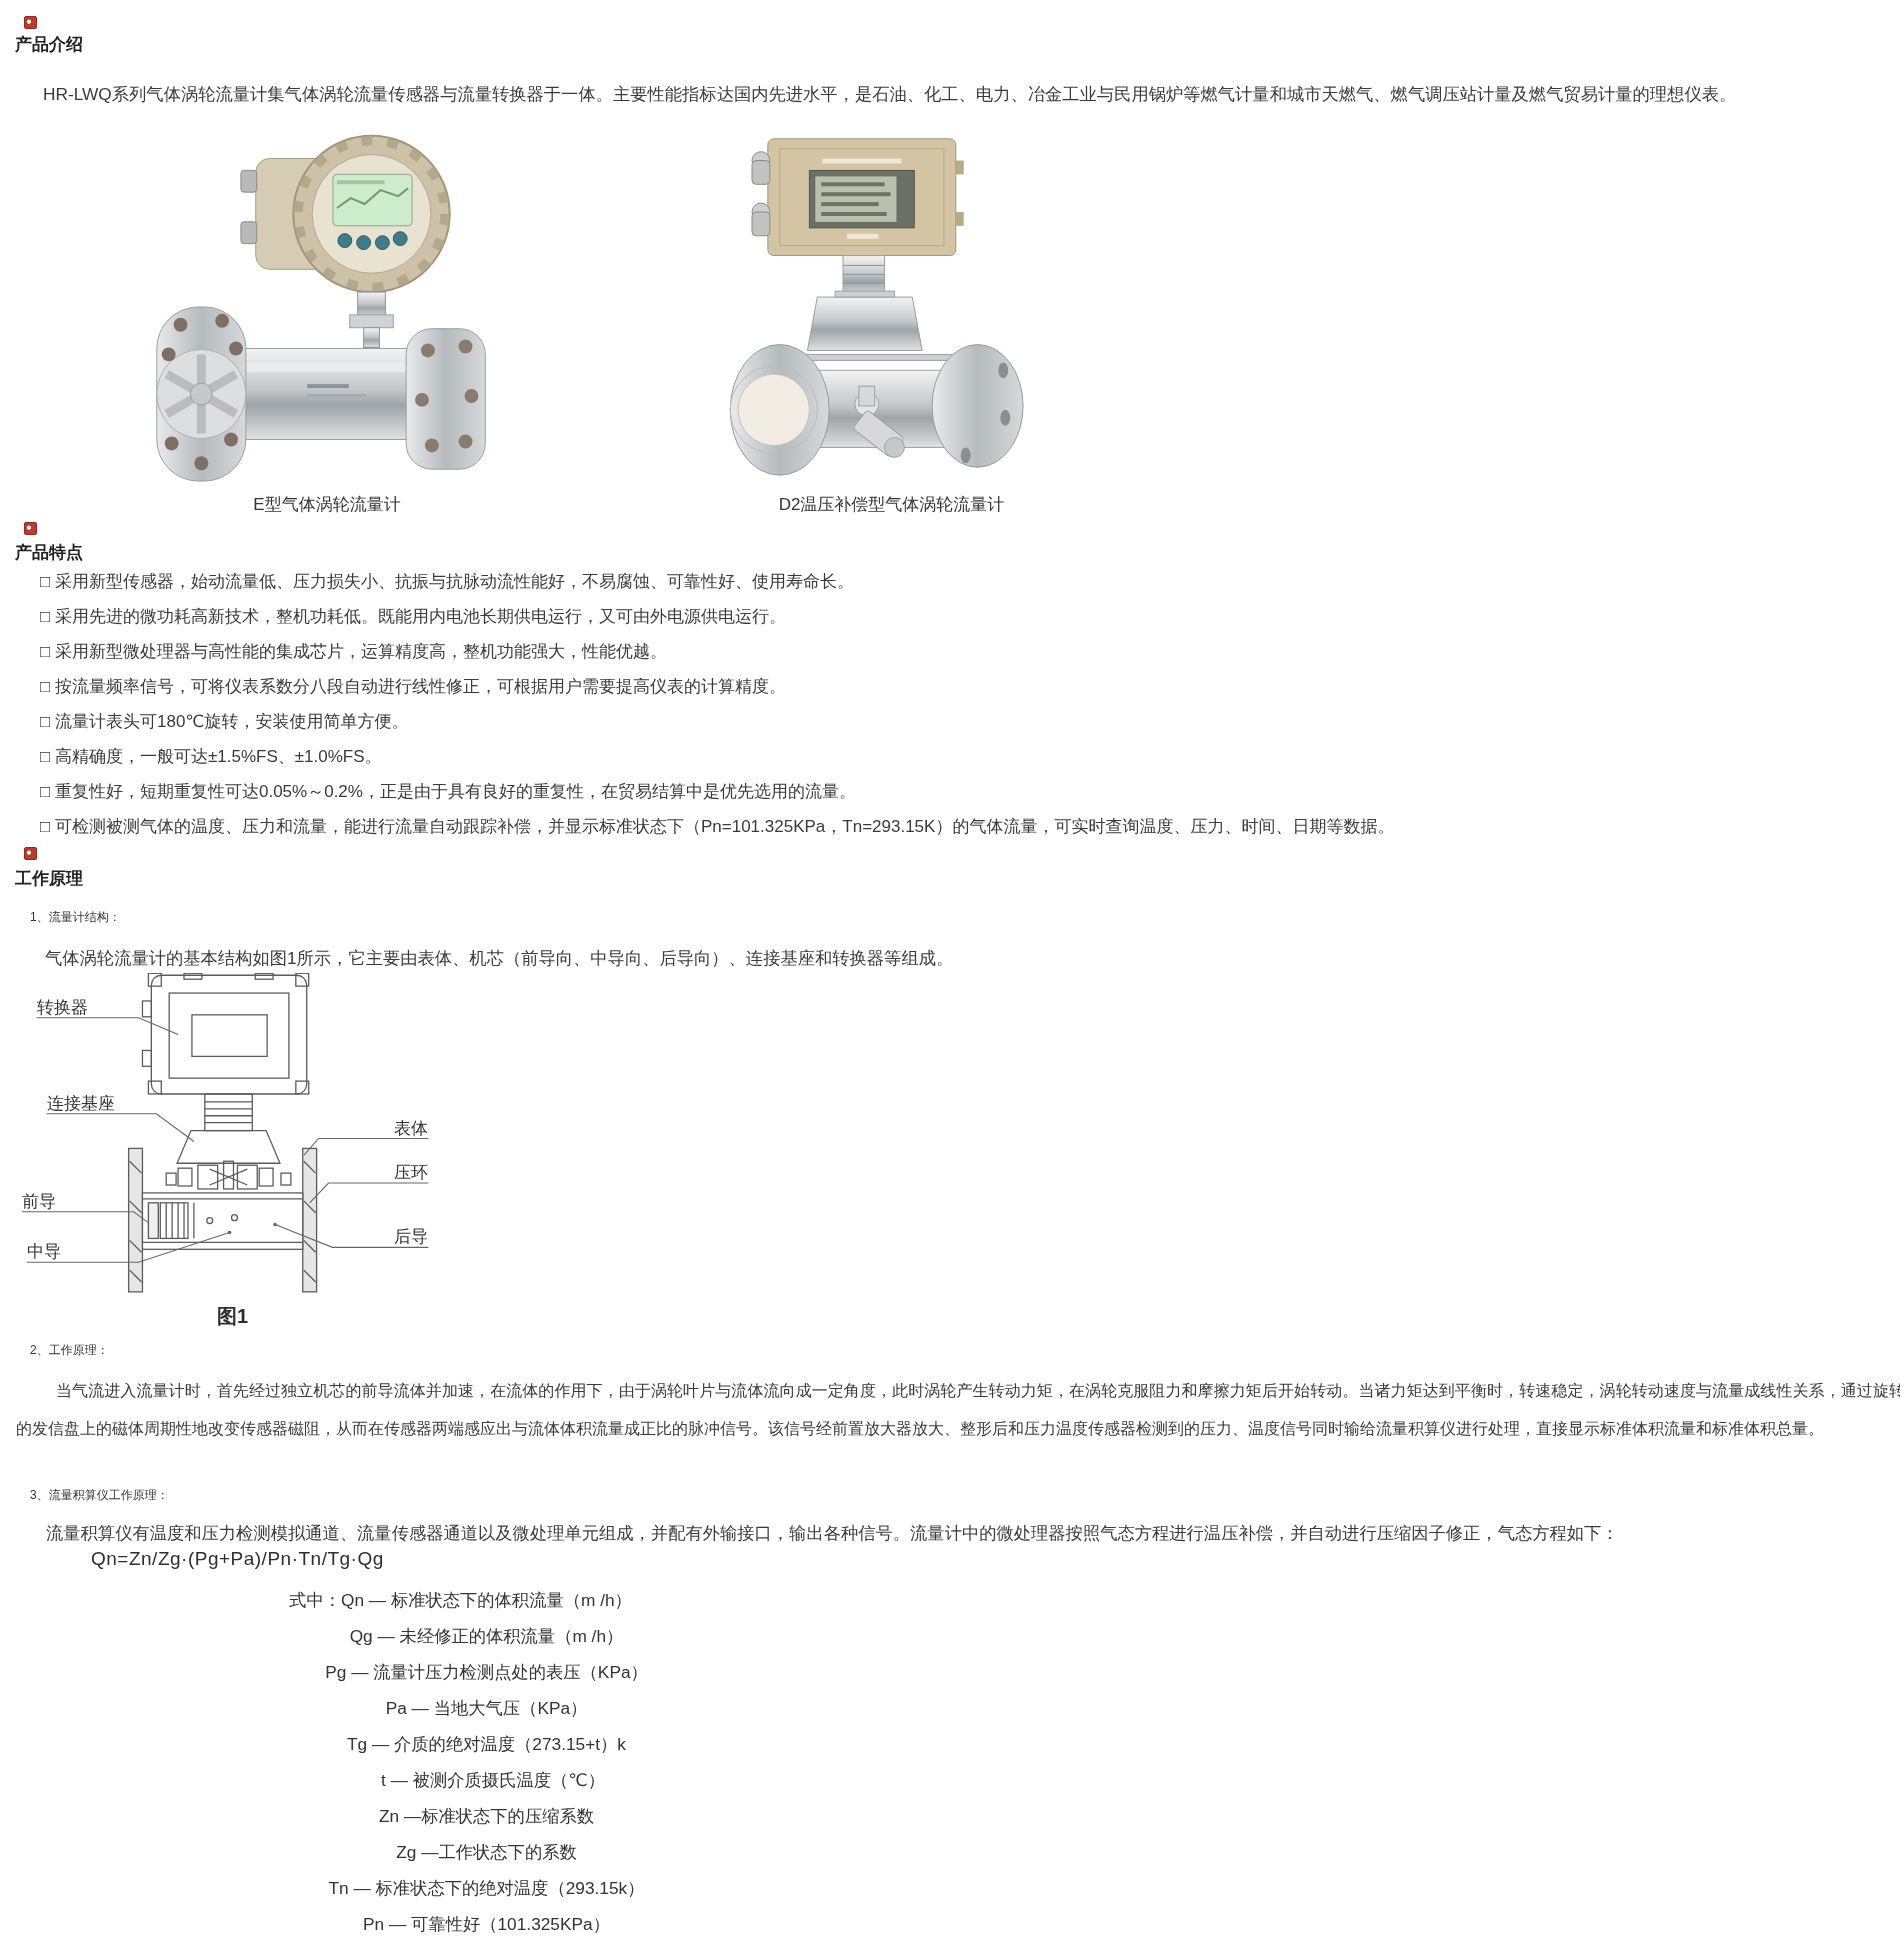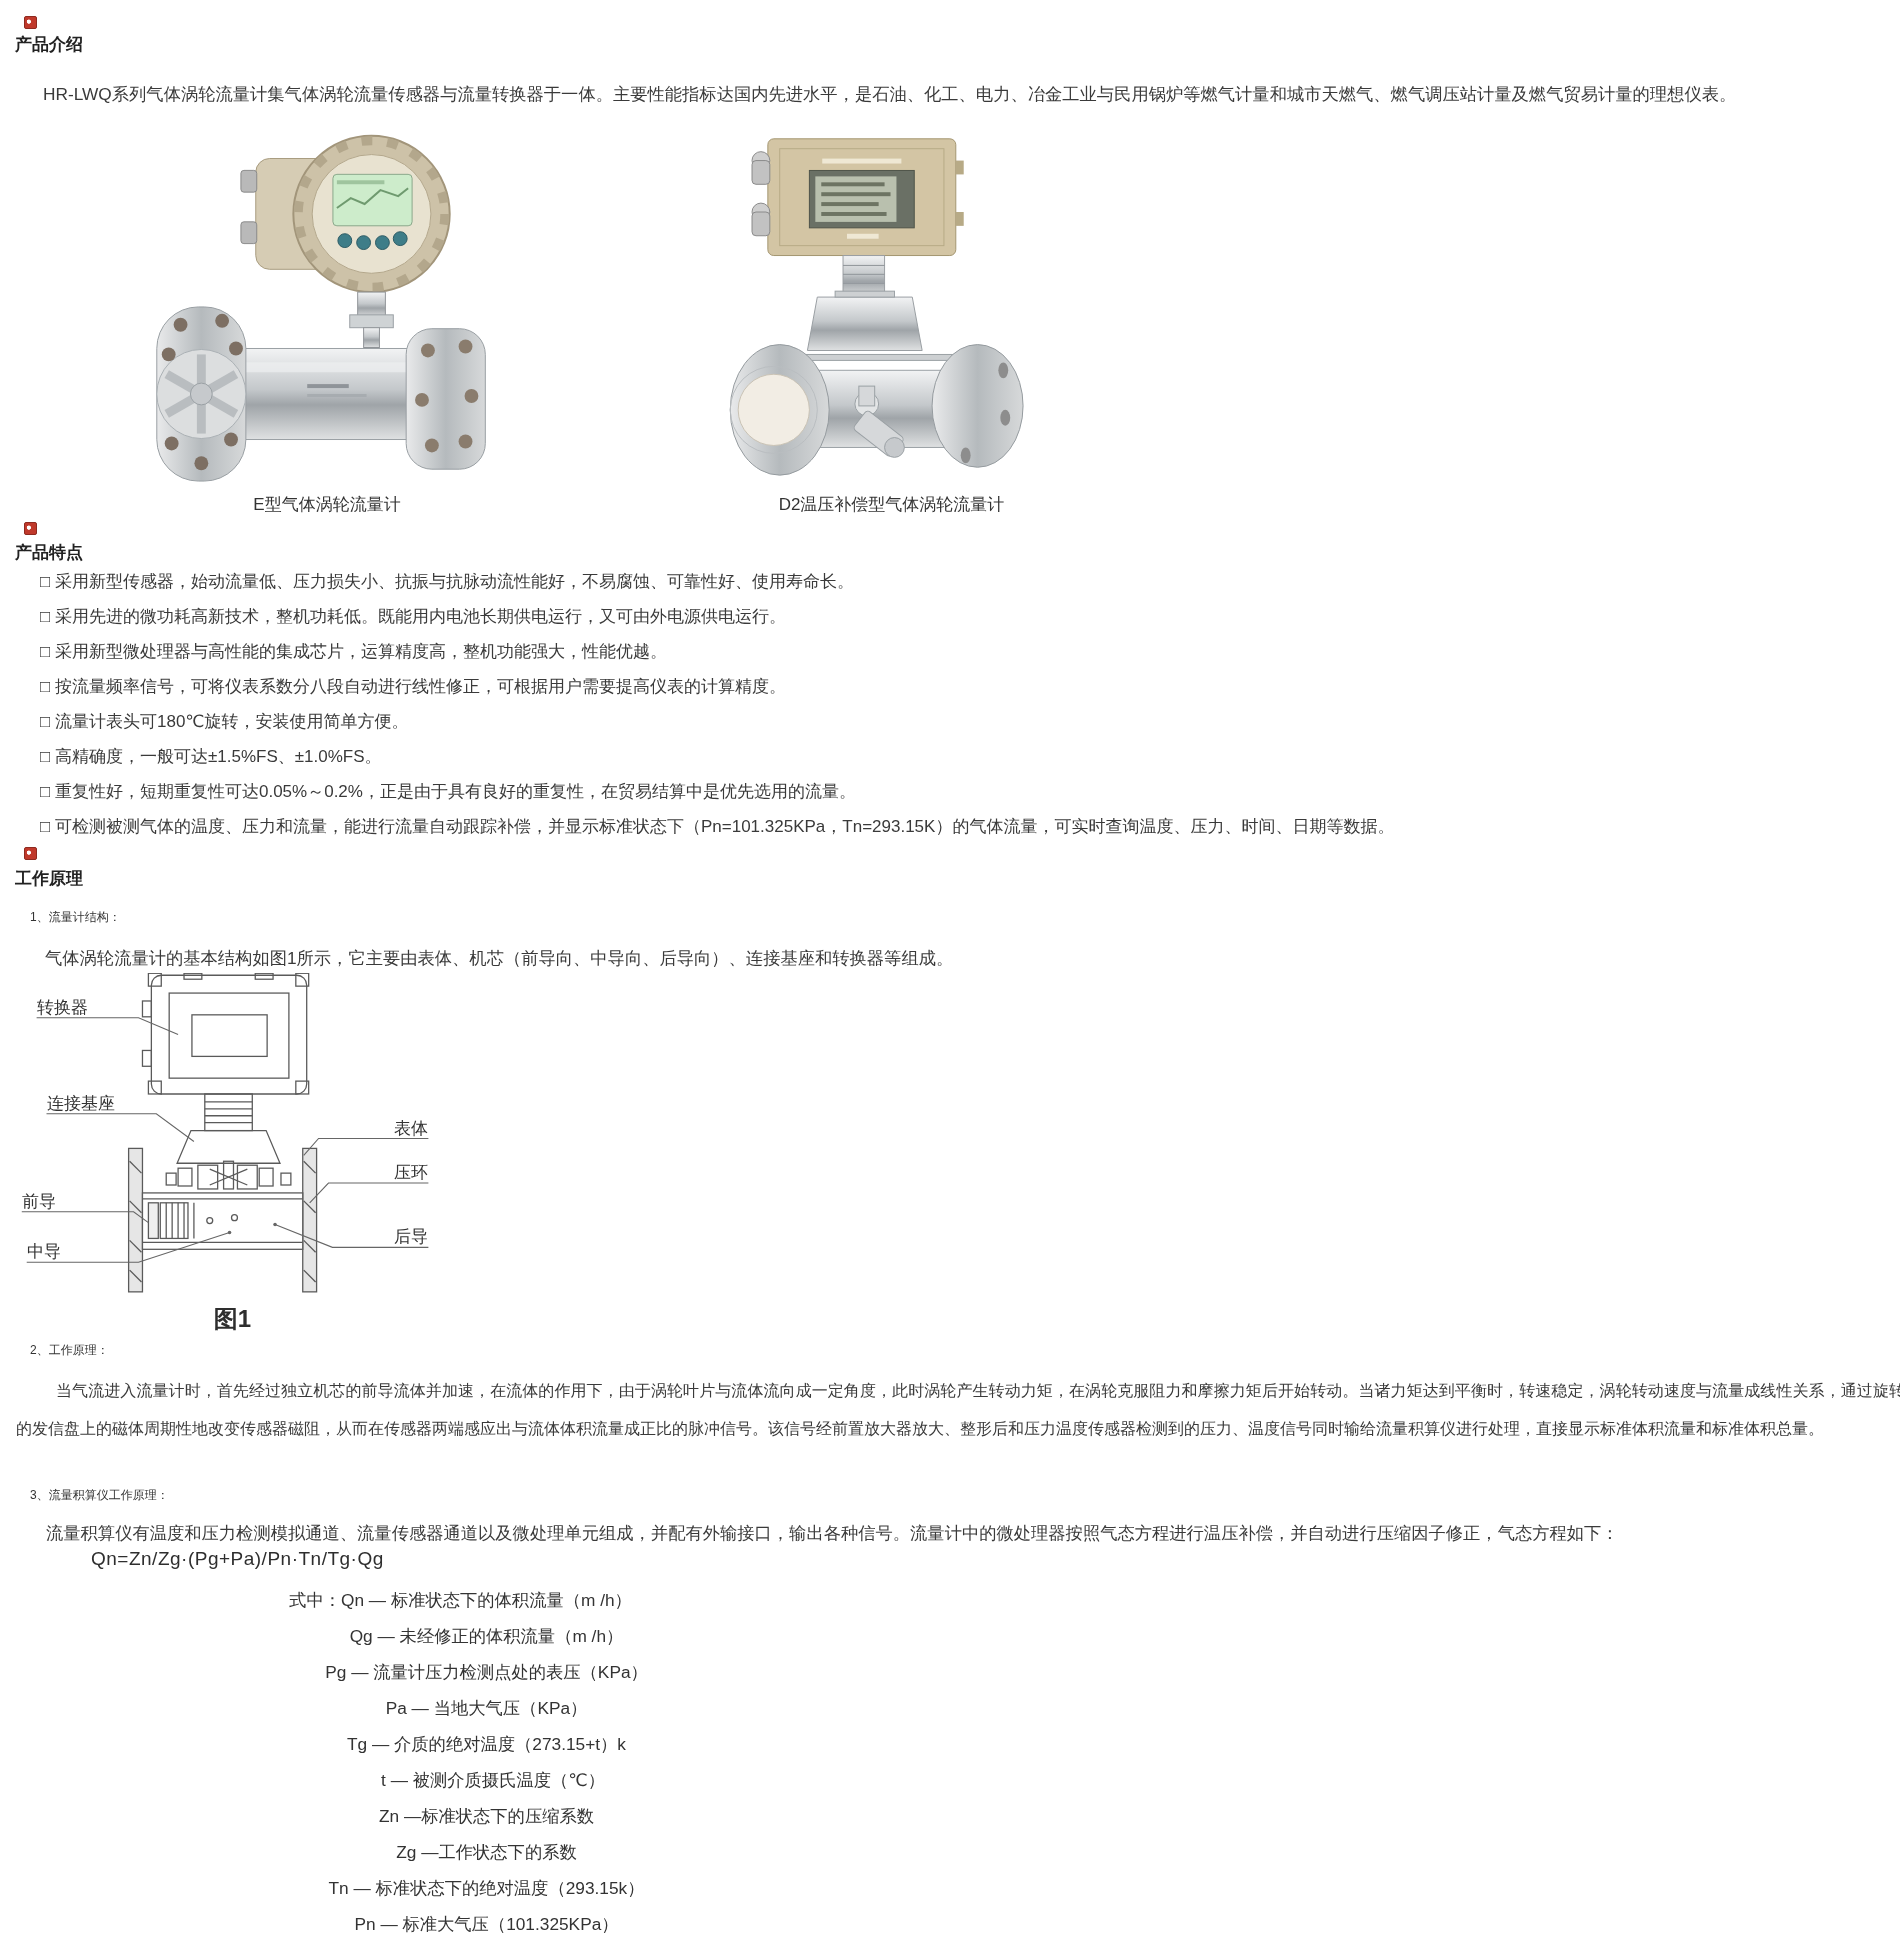--- a/index.html
+++ b/index.html
@@ -30,21 +30,21 @@
   .flow-para3{
     left:6px;top:1521px;width:1889px;
     font-size:17.3px;line-height:24px;text-indent:40px;color:#3a3a3a;white-space:nowrap;
   }
   .formula{left:91px;top:1548px;font-size:19px;color:#2e2e2e;letter-spacing:0.5px;white-space:nowrap;}
   .defs{left:15px;top:1582px;width:891px;}
   .defs .d-line{font-size:17.3px;line-height:36px;color:#333;padding-left:52px;white-space:nowrap;text-align:center;}
   .defs .d-line.first{padding-left:0;}
   .defs .d-line.t-line{padding-left:65px;}
   .fig-label{position:absolute;font-size:17px;color:#333;white-space:nowrap;}
-  .fig-caption{left:0;top:1303px;width:465px;text-align:center;font-size:24px;color:#2e2e2e;font-weight:bold;}
+  .fig-caption{left:0;top:1303px;width:465px;text-align:center;font-size:20px;color:#2e2e2e;font-weight:bold;}
   .photo-box{overflow:hidden;}
   svg{display:block;}
 </style>
 </head>
 <body>
 
 <span class="abs marker" style="left:24px;top:16px;"></span>
 <div class="abs sec-title" style="left:15px;top:33px;">产品介绍</div>
 <div class="abs para intro-para">HR-LWQ系列气体涡轮流量计集气体涡轮流量传感器与流量转换器于一体。主要性能指标达国内先进水平，是石油、化工、电力、冶金工业与民用锅炉等燃气计量和城市天燃气、燃气调压站计量及燃气贸易计量的理想仪表。</div>
 
@@ -283,15 +283,15 @@
 <div class="abs defs">
   <div class="d-line first">式中：Qn — 标准状态下的体积流量（m /h）</div>
   <div class="d-line">Qg — 未经修正的体积流量（m /h）</div>
   <div class="d-line">Pg — 流量计压力检测点处的表压（KPa）</div>
   <div class="d-line">Pa — 当地大气压（KPa）</div>
   <div class="d-line">Tg — 介质的绝对温度（273.15+t）k</div>
   <div class="d-line t-line">t — 被测介质摄氏温度（℃）</div>
   <div class="d-line">Zn —标准状态下的压缩系数</div>
   <div class="d-line">Zg —工作状态下的系数</div>
   <div class="d-line">Tn — 标准状态下的绝对温度（293.15k）</div>
-  <div class="d-line">Pn — 标准大气压（101.325KPa）</div>
+  <div class="d-line">Pn — 可靠性好（101.325KPa）</div>
 </div>
 
 
 </body></html>

